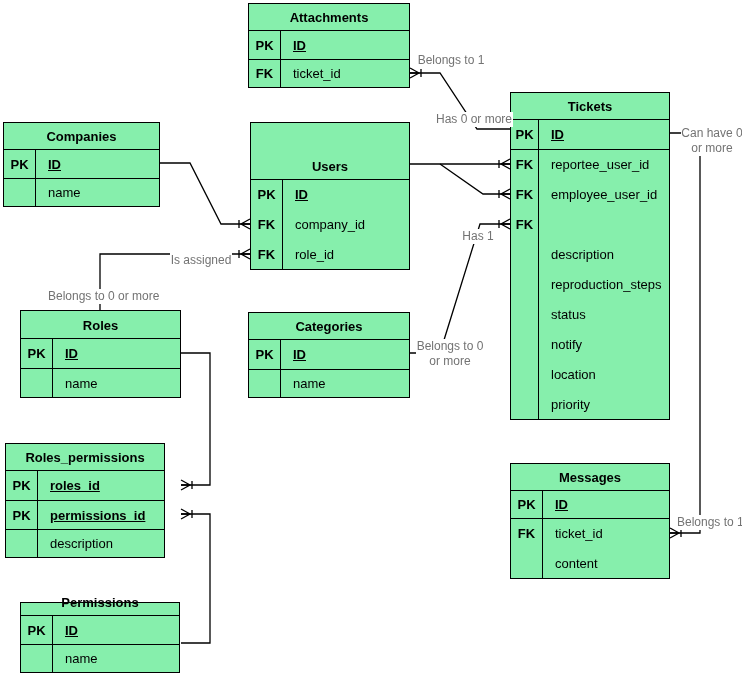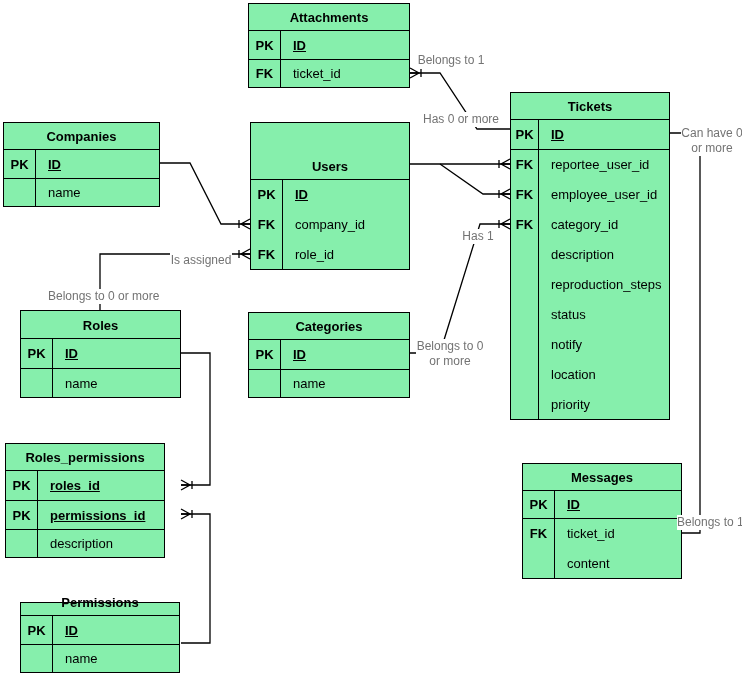--- a/index.html
+++ b/index.html
@@ -140,21 +140,20 @@
     <div class="e-row sep" style="height:30px;">
       <div class="e-key">FK</div>
       <div class="e-name">reportee_user_id</div>
     </div>
     <div class="e-row" style="height:30px;">
       <div class="e-key">FK</div>
       <div class="e-name">employee_user_id</div>
     </div>
     <div class="e-row" style="height:30px;">
       <div class="e-key">FK</div>
-      <div class="e-name">category_id</div>
     </div>
     <div class="e-row" style="height:30px;">
       <div class="e-key"></div>
       <div class="e-name">description</div>
     </div>
     <div class="e-row" style="height:30px;">
       <div class="e-key"></div>
       <div class="e-name">reproduction_steps</div>
     </div>
     <div class="e-row" style="height:30px;">
@@ -220,38 +219,38 @@
     <div class="e-row" style="height:28px;">
       <div class="e-key">PK</div>
       <div class="e-name u">ID</div>
     </div>
     <div class="e-row sep" style="height:28px;">
       <div class="e-key"></div>
       <div class="e-name">name</div>
     </div>
   </div>
 
-  <div class="entity" style="left:522px;top:463px;width:160px;height:116px;">
+  <div class="entity" style="left:510px;top:463px;width:160px;height:116px;">
     <div class="e-header" style="height:26px;">Messages</div>
     <div class="e-row" style="height:27px;">
       <div class="e-key">PK</div>
       <div class="e-name u">ID</div>
     </div>
     <div class="e-row sep" style="height:30px;">
       <div class="e-key">FK</div>
       <div class="e-name">ticket_id</div>
     </div>
     <div class="e-row" style="height:30px;">
       <div class="e-key"></div>
       <div class="e-name">content</div>
     </div>
   </div>
 
   <div class="rlabel nowrap" style="left:415px;top:53px;width:72px;">Belongs to 1</div>
-  <div class="rlabel nowrap" style="left:422px;top:112px;width:78px;">Has 0 or more</div>
+  <div class="rlabel nowrap" style="left:435px;top:112px;width:78px;">Has 0 or more</div>
   <div class="rlabel nowrap" style="left:170px;top:253px;width:62px;">Is assigned</div>
   <div class="rlabel nowrap" style="left:48px;top:289px;width:110px;">Belongs to 0 or more</div>
   <div class="rlabel nowrap" style="left:459px;top:229px;width:38px;">Has 1</div>
   <div class="rlabel" style="left:416px;top:339px;width:68px;">Belongs to 0 or more</div>
   <div class="rlabel" style="left:681px;top:126px;width:62px;">Can have 0 or more</div>
   <div class="rlabel nowrap" style="left:677px;top:515px;width:66px;">Belongs to 1</div>
 
 </div>
 
 </body></html>

